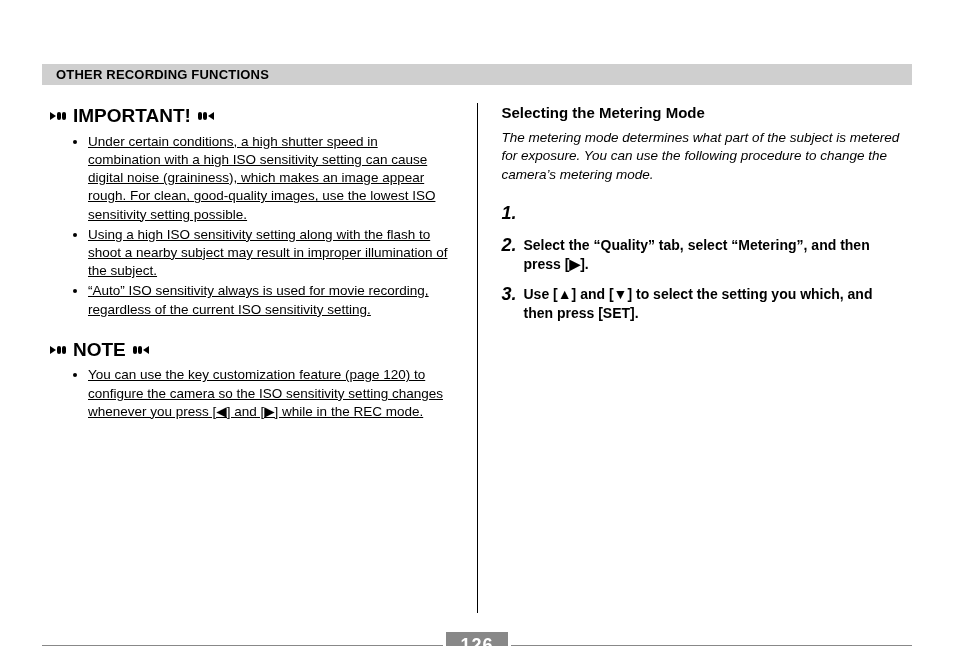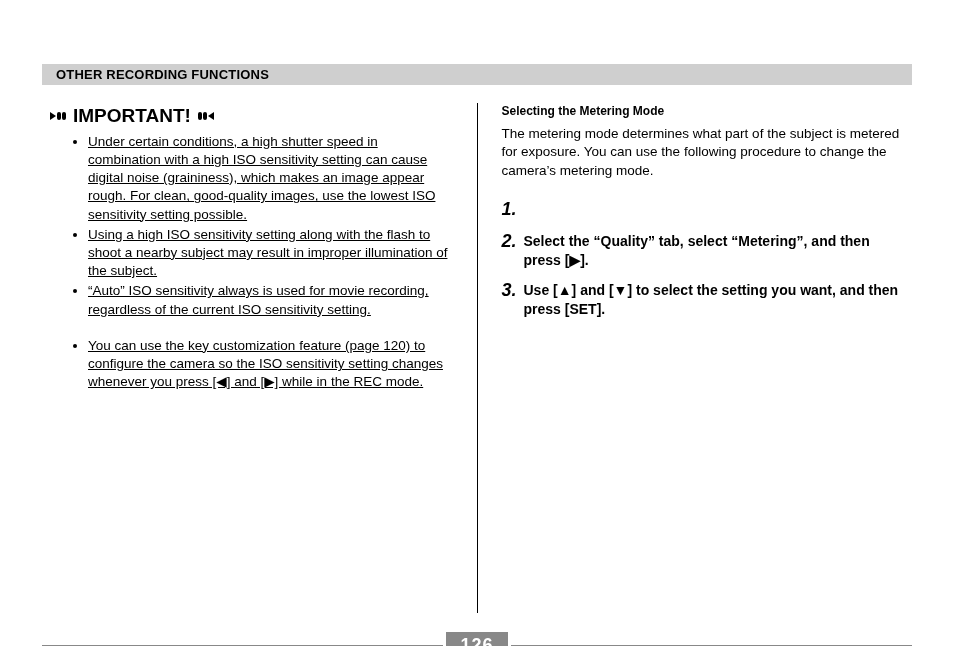--- a/index.html
+++ b/index.html
@@ -85,27 +85,28 @@
     list-style: disc;
     margin: 0 0 18px 0;
     padding-left: 38px;
     text-decoration: underline;
   }
   ul.bullets li {
     margin-bottom: 2px;
     text-indent: 0;
   }
   .h2 {
-    font-size: 12px;
+    font-size: 15px;
     font-weight: bold;
     margin: 0 0 6px 0;
   }
   .intro {
     margin: 0 0 20px 0;
     line-height: 1.35;
+    font-style: italic;
   }
   .step {
     display: flex;
     align-items: flex-start;
     margin-bottom: 12px;
     font-weight: bold;
     font-size: 14px;
   }
   .step .num {
     font-style: italic;
@@ -173,20 +174,33 @@
             <span class="tri-l"></span>
         </span>
       </div>
 
       <ul class="bullets">
         <li>Under certain conditions, a high shutter speed in combination with a high ISO sensitivity setting can cause digital noise (graininess), which makes an image appear rough. For clean, good-quality images, use the lowest ISO sensitivity setting possible.</li>
         <li>Using a high ISO sensitivity setting along with the flash to shoot a nearby subject may result in improper illumination of the subject.</li>
         <li>“Auto” ISO sensitivity always is used for movie recording, regardless of the current ISO sensitivity setting.</li>
       </ul>
 
+      <div class="callout">
+        <span class="ornament">
+          <span class="tri-r"></span>
+            <span class="dot"></span>
+            <span class="dot"></span>
+        </span>
+        <span class="label">NOTE</span>
+        <span class="ornament">
+          <span class="dot"></span>
+            <span class="dot"></span>
+            <span class="tri-l"></span>
+        </span>
+      </div>
 
       <ul class="bullets">
         <li>You can use the key customization feature (page 120) to configure the camera so the ISO sensitivity setting changes whenever you press [◀] and [▶] while in the REC mode.</li>
       </ul>
 
     </div>
 
     <div class="divider"></div>
 
     <div class="col right">
@@ -199,21 +213,21 @@
         <div class="num">1.</div>
       </div>
 
       <div class="step">
         <div class="num">2.</div>
         <div class="text">Select the “Quality” tab, select “Metering”, and then press [▶].</div>
       </div>
 
       <div class="step">
         <div class="num">3.</div>
-        <div class="text">Use [▲] and [▼] to select the setting you want, and then press [SET].</div>
+        <div class="text">Use [▲] and [▼] to select the setting you which, and then press [SET].</div>
       </div>
 
     </div>
 
   </div>
 
   <div class="footer">
     <div class="footer-container">
       <div class="footer-line left"></div>
       <div class="footer-line right"></div>

